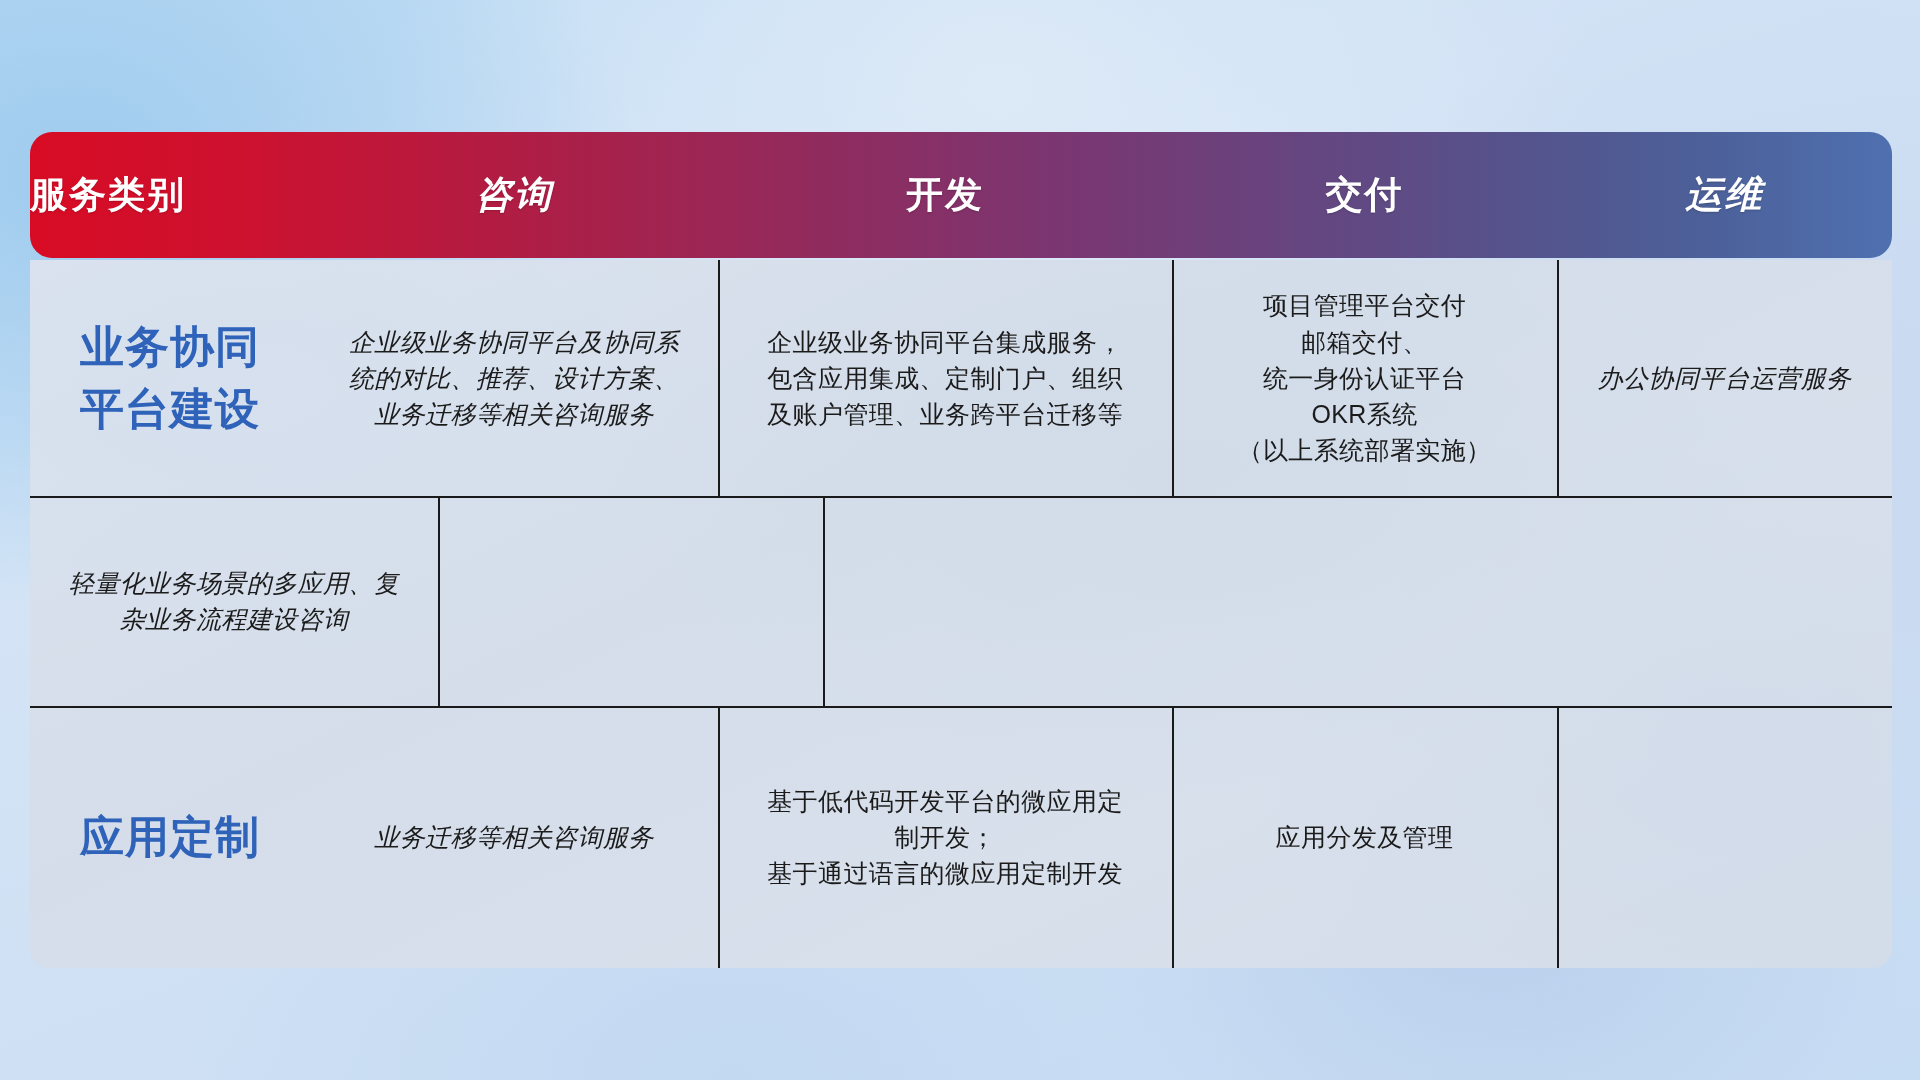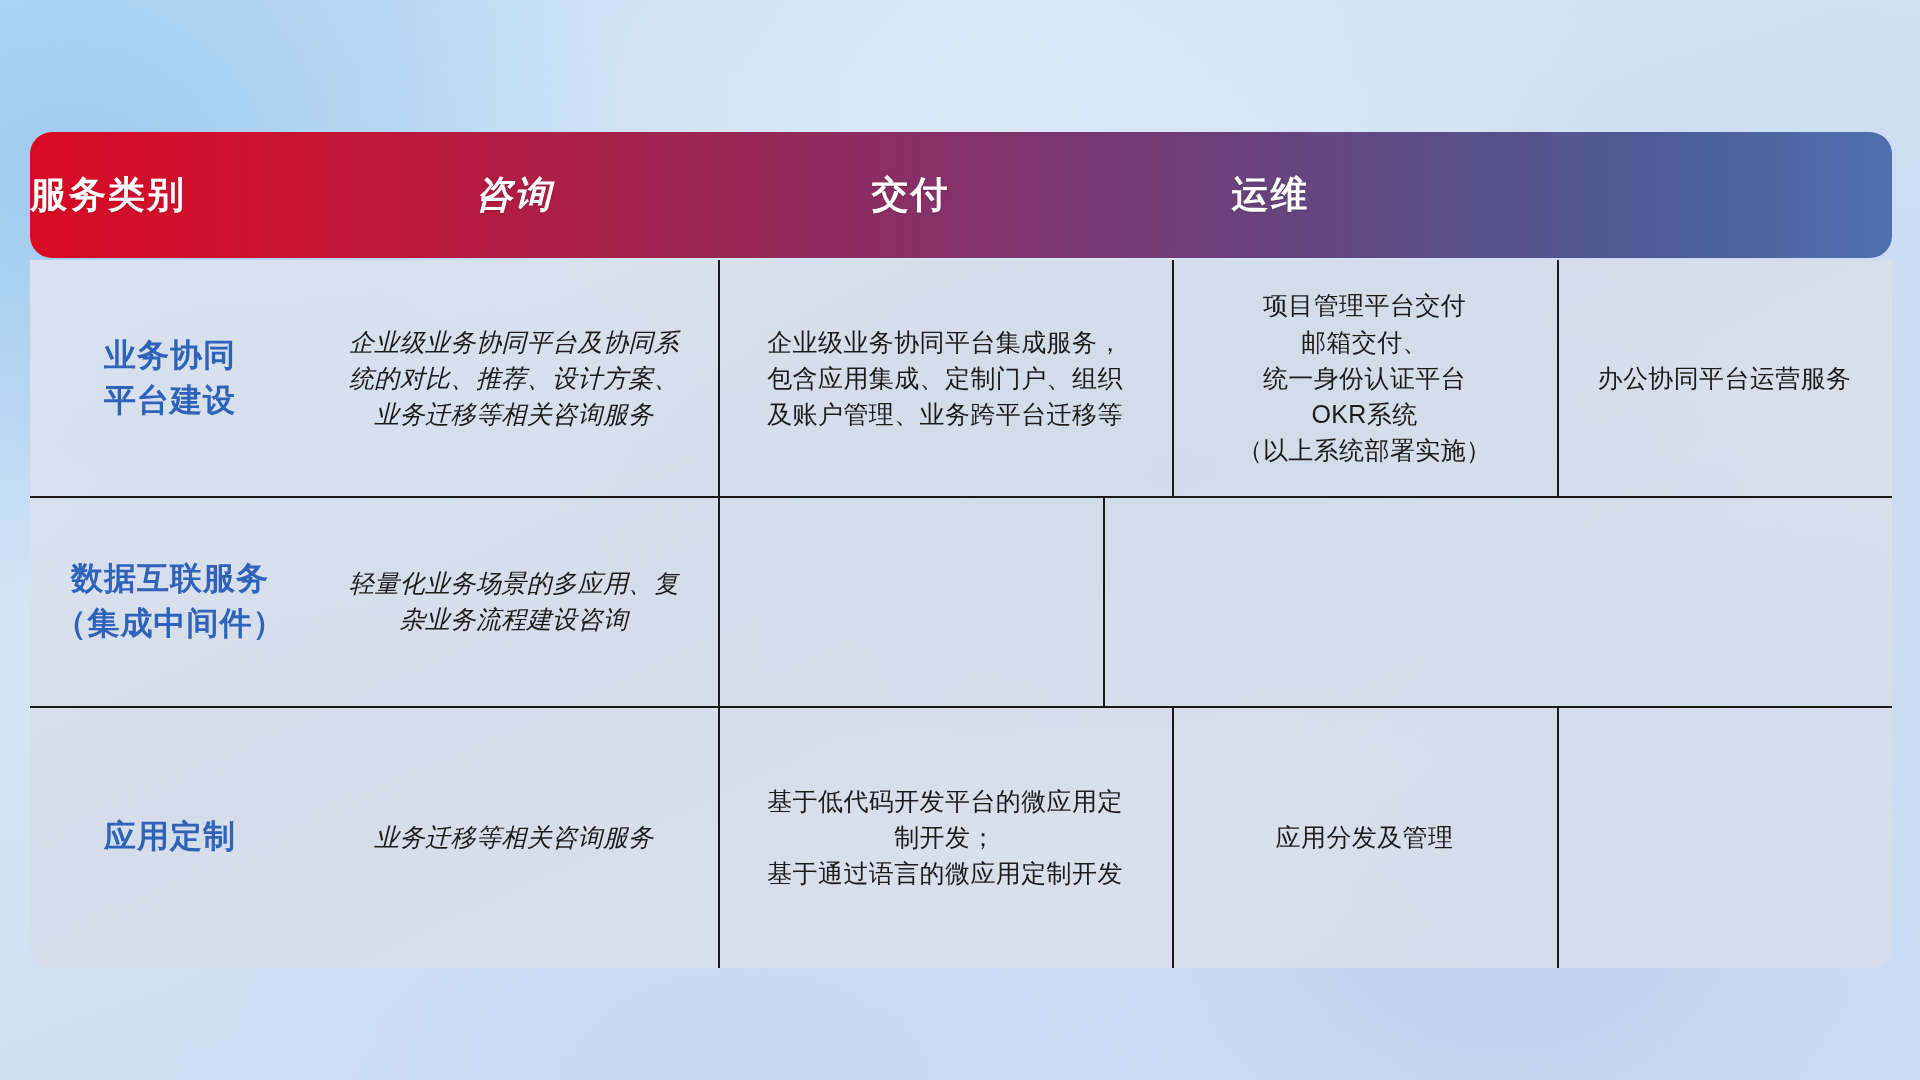--- a/index.html
+++ b/index.html
@@ -103,57 +103,58 @@
   .bcell.vline::before {
     content: "";
     position: absolute;
     left: 0; top: 0; bottom: 0;
     width: 2px;
     background: #1a1a1a;
   }
 
   .cat-label {
     color: #2f63ba;
-    font-size: 32px;
+    font-size: 44px;
     font-weight: 700;
     line-height: 1.42;
     text-align: center;
     white-space: pre-line;
     letter-spacing: 1px;
   }
   .cell-text {
     color: #1b1b1b;
     font-size: 25px;
     line-height: 1.45;
     text-align: center;
     white-space: pre-line;
     letter-spacing: 0.4px;
   }
 
   
   .c0 { width: 280px; }
   .c1 { width: 408px; font-style: italic; }
   .c2 { width: 454px; }
   .c3 { width: 385px; }
-  .c4 { width: 335px; }
+  .c4 { width: 335px; font-style: italic; }
 
   .r0 { height: 236px; }
   .r1 { height: 210px; }
   .r2 { height: 262px; }
 </style>
 </head>
 <body>
 
 <div id="bg-layer"></div>
 
 <div id="table-root">
 
   <div id="header-row">
     <div class="hcell first c0">服务类别</div>
     <div class="hcell c1">咨询</div>
+    <div class="hcell c2">开发</div>
     <div class="hcell c3">交付</div>
     <div class="hcell c4">运维</div>
   </div>
 
   <div id="body-panel">
 
     <div class="brow r0">
       <div class="bcell c0">
         <span class="cat-label">业务协同
 平台建设</span>
@@ -174,24 +175,20 @@
 统一身份认证平台
 OKR系统
 （以上系统部署实施）</span>
       </div>
       <div class="bcell c4 vline">
         <span class="cell-text">办公协同平台运营服务</span>
       </div>
     </div>
 
     <div class="brow r1">
-      <div class="bcell c0">
-        <span class="cat-label">数据互联服务
-（集成中间件）</span>
-      </div>
       <div class="bcell c1">
         <span class="cell-text">轻量化业务场景的多应用、复
 杂业务流程建设咨询</span>
       </div>
       <div class="bcell c3 vline">
         <span class="cell-text"></span>
       </div>
       <div class="bcell c4 vline">
         <span class="cell-text"></span>
       </div>

